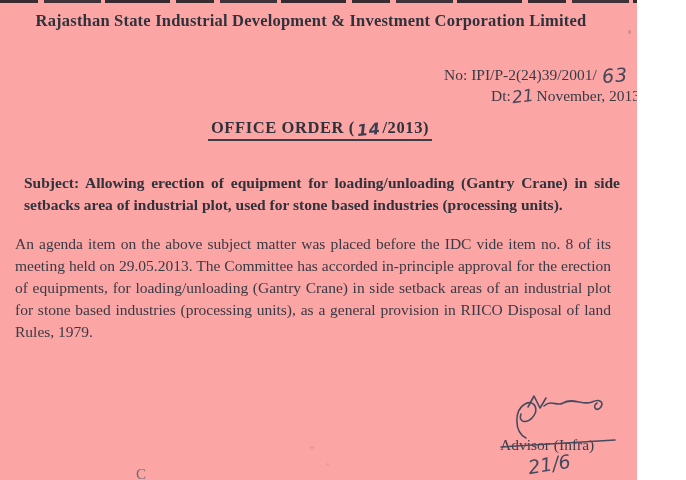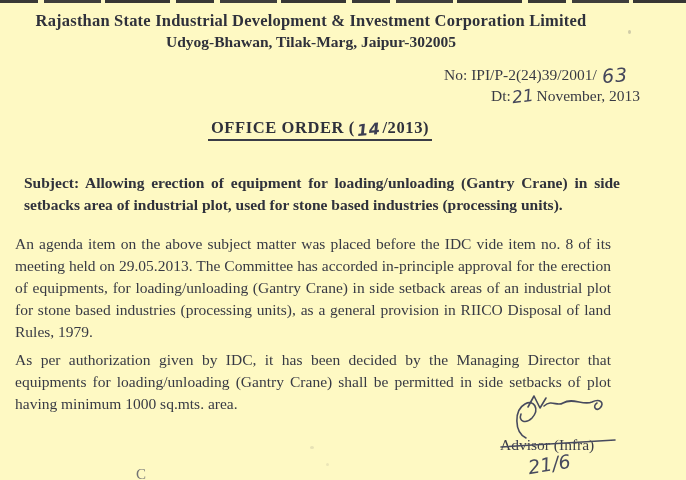--- a/index.html
+++ b/index.html
@@ -1,20 +1,20 @@
 <!DOCTYPE html>
 <html><head>
 <meta charset="utf-8">
 <style>
   html, body { margin: 0; padding: 0; background: #ffffff; }
   .page {
     position: relative;
-    width: 686px;
+    width: 637px;
     height: 480px;
-    background: #fef9c3;
+    background: #fca5a5;
     overflow: hidden;
     font-family: "Liberation Serif", "DejaVu Serif", serif;
     color: #383a44;
   }
   
   .top-edge {
     position: absolute;
     top: 0; left: 0; right: 0;
     height: 3px;
     background: repeating-linear-gradient(90deg,
@@ -119,21 +119,20 @@
 </style>
 </head>
 <body>
 
 <div class="page">
 
   <div class="top-edge"></div>
 
   <div class="letterhead">
     <div class="org-name">Rajasthan State Industrial Development &amp; Investment Corporation Limited</div>
-    <div class="org-addr">Udyog-Bhawan, Tilak-Marg, Jaipur-302005</div>
   </div>
 
   <div class="ref-block">
     <div class="ref-line1">
       <span>No:  IPI/P-2(24)39/2001/</span><span class="hand hand-refno">63</span>
     </div>
     <div class="ref-line2">
       <span>Dt:</span><span class="hand hand-date">21</span><span>November, 2013</span>
     </div>
   </div>
@@ -141,21 +140,20 @@
   <div class="title-wrap">
     <span class="order-title">
       <span>OFFICE ORDER (</span><span class="hand hand-order">14</span><span>/2013)</span>
     </span>
   </div>
 
   <p class="subject">Subject: Allowing erection of equipment for loading/unloading (Gantry Crane) in side setbacks area of industrial plot, used for stone based industries (processing units).</p>
 
   <p class="para para-1">An agenda item on the above subject matter was placed before the IDC vide item no. 8 of its meeting held on 29.05.2013. The Committee has accorded in-principle approval for the erection of equipments, for loading/unloading (Gantry Crane) in side setback areas of an industrial plot for stone based industries (processing units), as a general provision in RIICO Disposal of land Rules, 1979.</p>
 
-  <p class="para para-2">As per authorization given by IDC, it has been decided by the Managing Director that equipments for loading/unloading (Gantry Crane) shall be permitted in side setbacks of plot having minimum 1000 sq.mts. area.</p>
 
   <div class="signature-block">
     <svg class="signature-svg" width="150" height="90" viewBox="0 0 150 90" aria-hidden="true">
       <g fill="none" stroke="#474a5e" stroke-width="1.6" stroke-linecap="round" stroke-linejoin="round">
 
         <path d="M34,44 C22,38 22,16 33,10 C42,5 48,15 40,24 C34,30 26,28 29,20"></path>
 
         <path d="M36,13 L42,2 L48,14 L54,4"></path>
 
         <path d="M52,12 C60,5 65,13 71,9 C81,3 91,12 100,8 C108,4 113,9 108,14 C104,18 100,12 105,9"></path>

